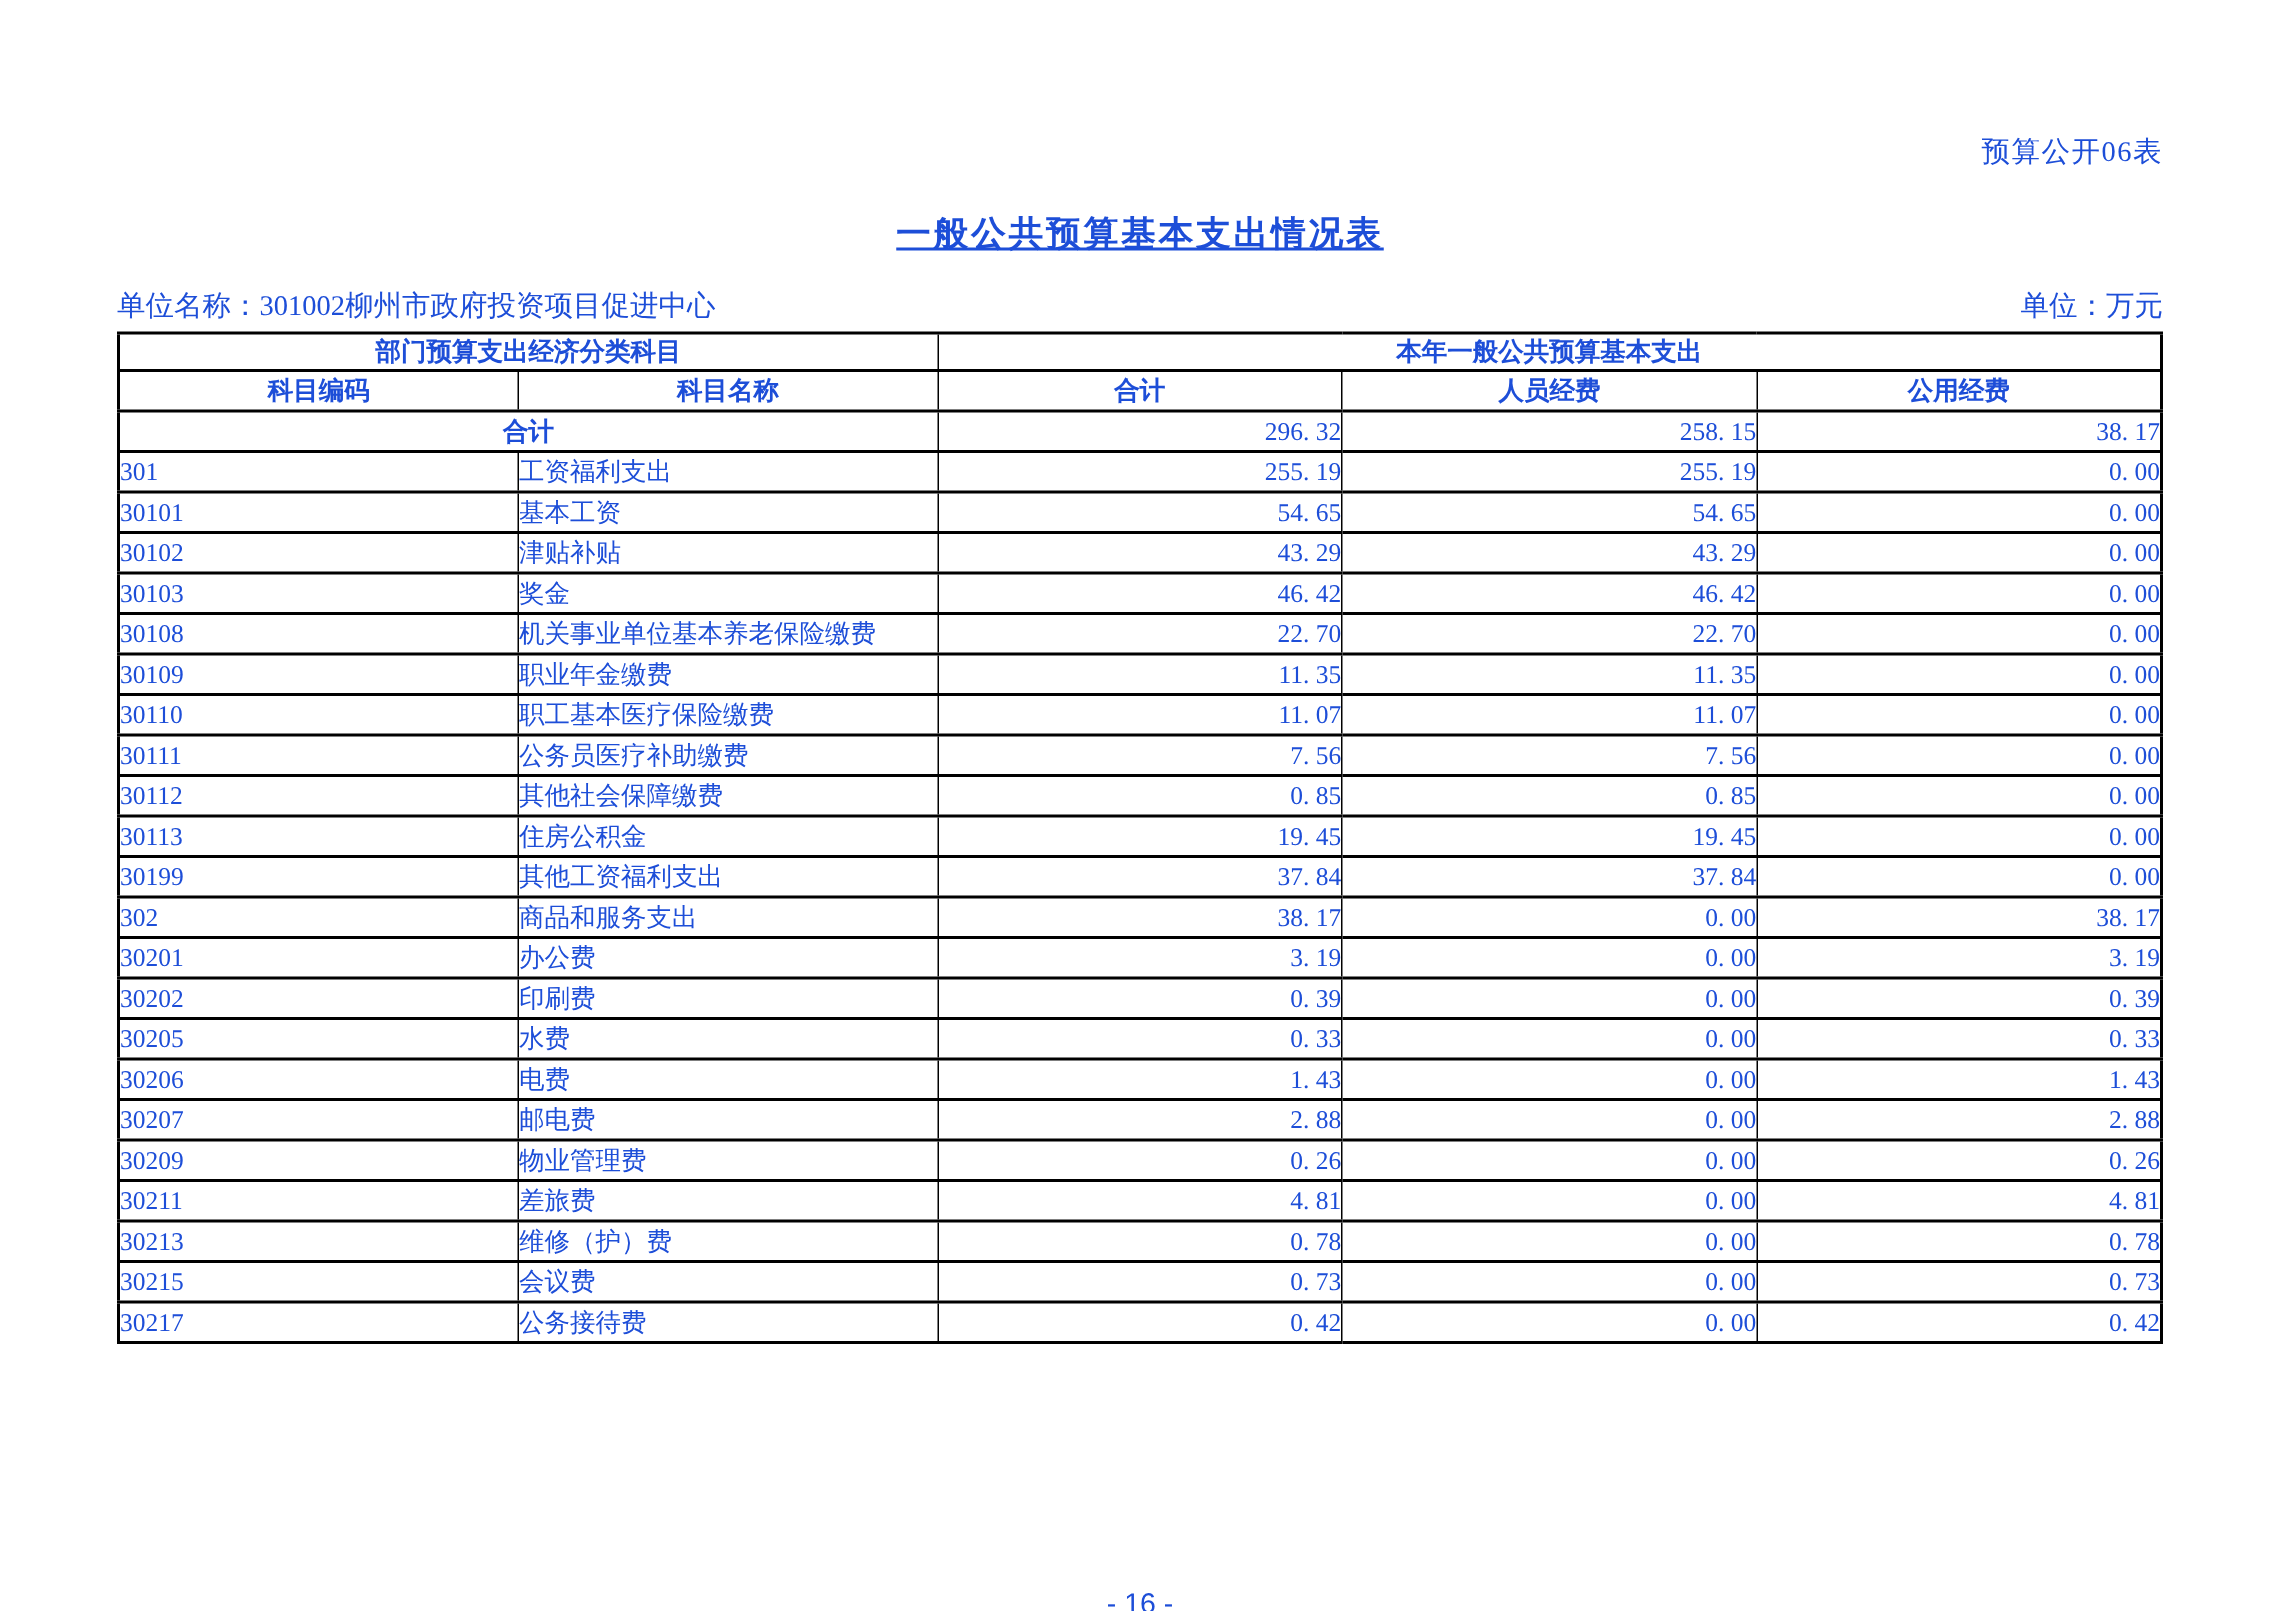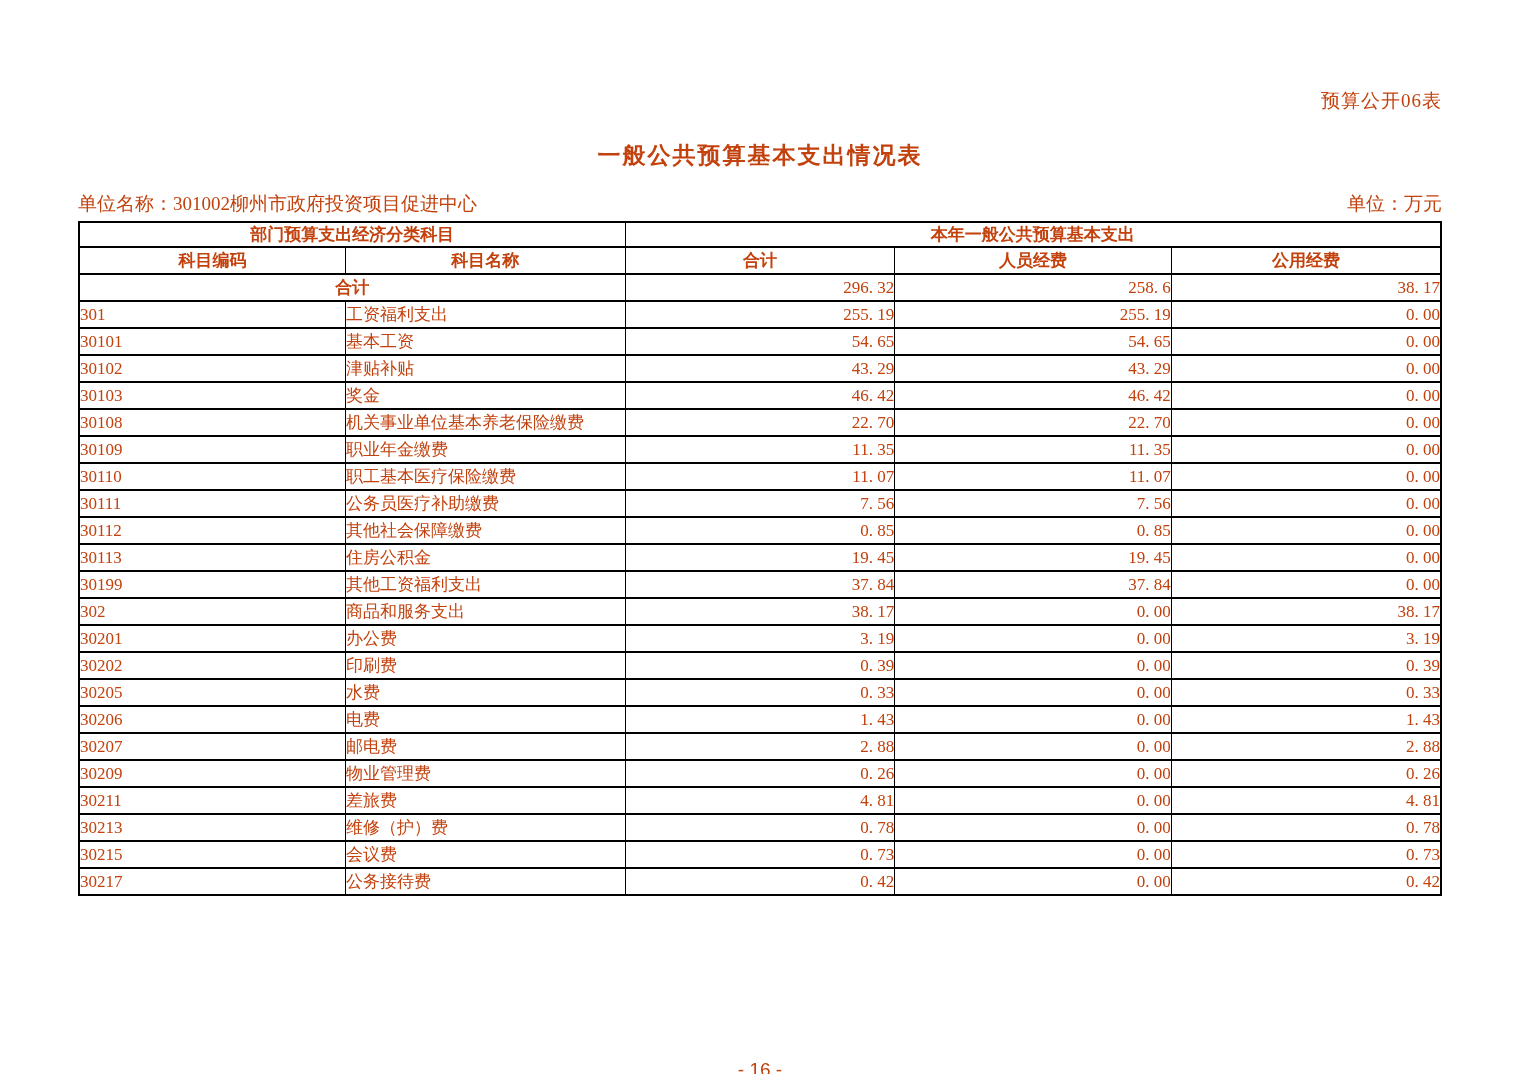--- a/index.html
+++ b/index.html
@@ -1,29 +1,29 @@
 <!DOCTYPE html>
 <html><head>
 <meta charset="utf-8">
 <style>
   html,body { margin:0; padding:0; background:#ffffff; }
   .page {
     position:relative; width:1520px; height:1074px;
-    background:#ffffff; color:#c2410c;
+    background:#ffffff; color:#1d4ed8;
     font-family:"Liberation Serif", serif;
     overflow:hidden;
   }
   .corner-note {
     position:absolute; top:88px; right:78px;
     font-size:19px; letter-spacing:1px;
   }
   .doc-title {
     position:absolute; top:140px; left:0; width:100%;
     text-align:center; font-size:23px; font-weight:bold;
-    font-family:"Liberation Sans", sans-serif; letter-spacing:2px;
+    font-family:"Liberation Sans", sans-serif; letter-spacing:2px;text-decoration:underline;
   }
   .meta-line {
     position:absolute; top:191px; left:78px; width:1364px;
     display:flex; justify-content:space-between; font-size:19px;
   }
   table.budget {
     position:absolute; top:221px; left:78px; width:1364px;
     border-collapse:collapse; table-layout:fixed;
     border:2px solid #000;
     padding-left:28px;
@@ -86,21 +86,21 @@
         <th>科目名称</th>
         <th>合计</th>
         <th>人员经费</th>
         <th>公用经费</th>
       </tr>
     </thead>
     <tbody>
       <tr class="summary">
         <td colspan="2" class="sum-label">合计</td>
         <td class="cell-num">296. 32</td>
-        <td class="cell-num">258. 6</td>
+        <td class="cell-num">258. 15</td>
         <td class="cell-num">38. 17</td>
       </tr>
     <tr>
     <td class="cell-code">301</td>
     <td class="cell-name">工资福利支出</td>
     <td class="cell-num">255. 19</td>
     <td class="cell-num">255. 19</td>
     <td class="cell-num">0. 00</td>
   </tr>
         <tr>

